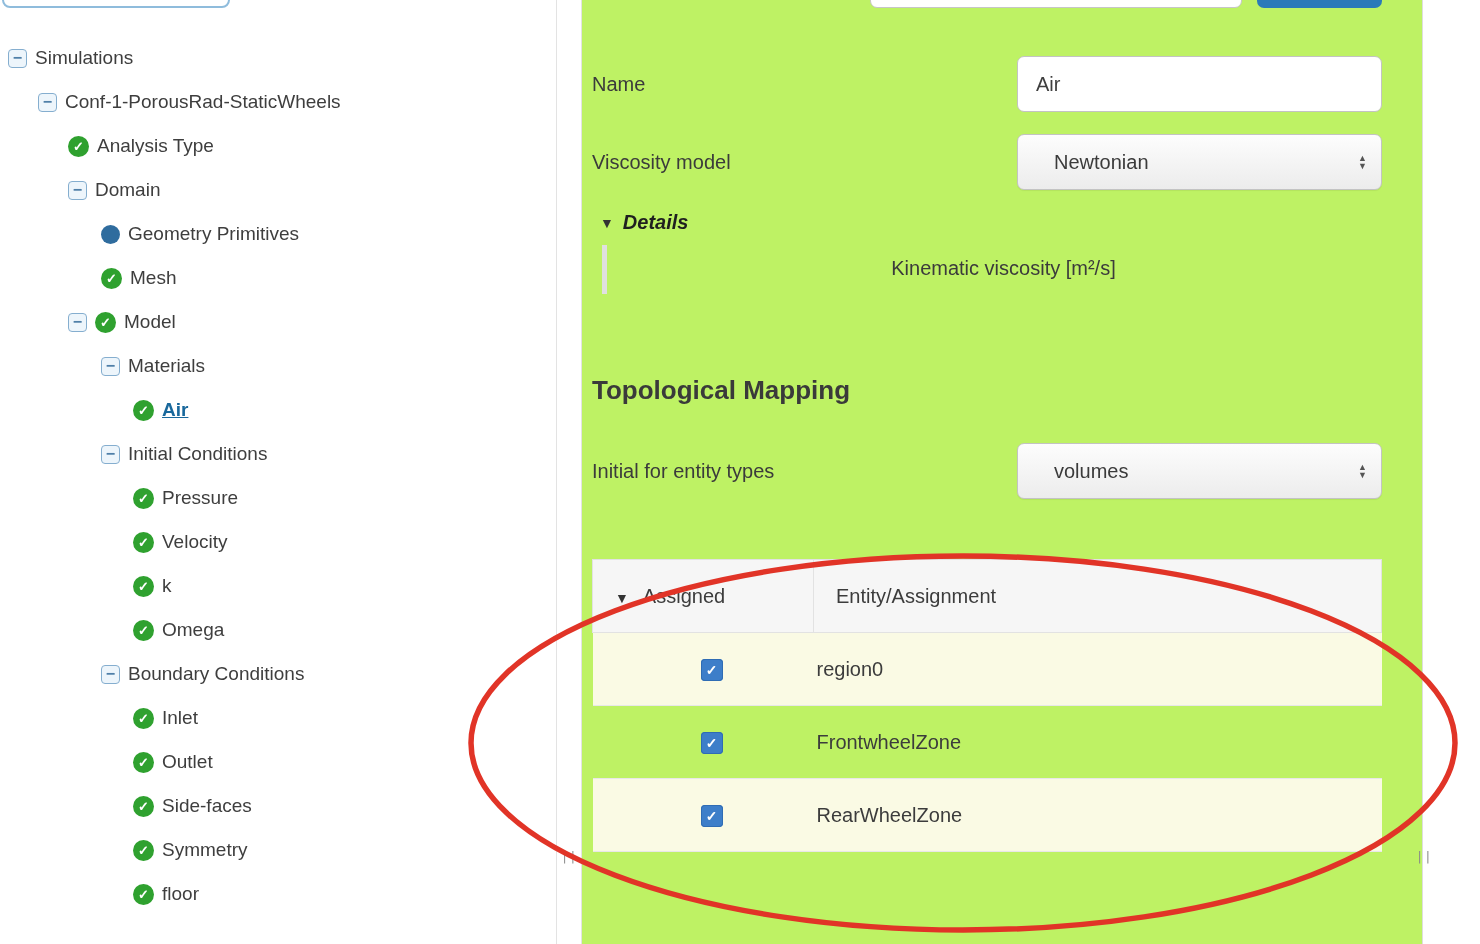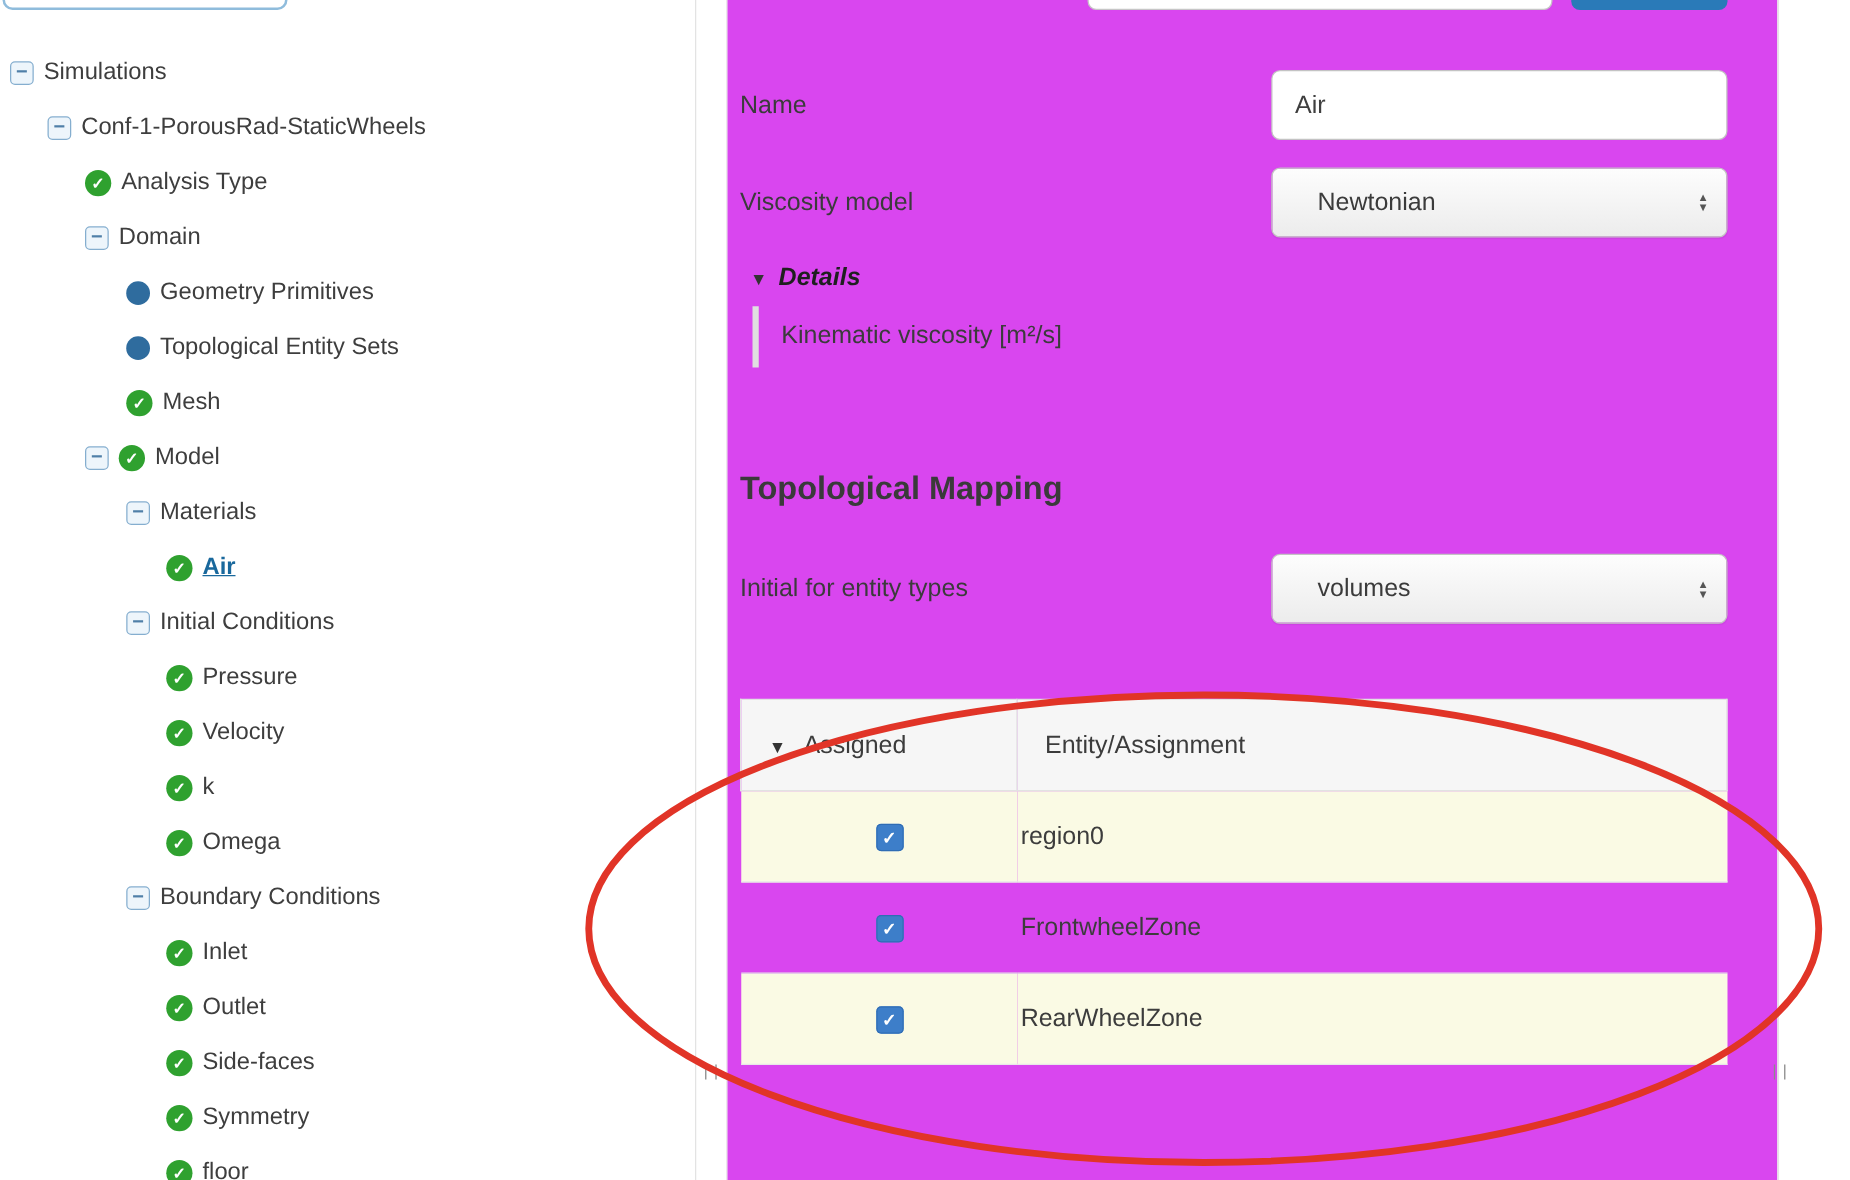--- a/index.html
+++ b/index.html
@@ -39,21 +39,21 @@
   
   .splitter { width:24px; border-left:1px solid #e3e3e3; border-right:1px solid #e3e3e3; position:relative; background:#fff; }
   .splitter-handle, .right-handle {
     position:absolute; font-size:12px; color:#8a8a8a; letter-spacing:1px; cursor:col-resize;
     font-family:"DejaVu Sans Mono", monospace;
   }
   .splitter-handle { top:850px; left:4px; }
   .right-handle { top:850px; left:-7px; }
 
   
-  .main-panel { width:840px; box-sizing:border-box; padding:0 40px 0 10px; position:relative; background:#d946ef; }
+  .main-panel { width:840px; box-sizing:border-box; padding:0 40px 0 10px; position:relative; background:#bef264; }
   .top-cut { position:relative; height:10px; }
   .search-cut {
     position:absolute; top:-38px; left:278px; width:372px; height:46px;
     border:1px solid #c6c6c6; border-radius:7px; background:#fff; box-sizing:border-box;
   }
   .button-cut {
     position:absolute; top:-38px; right:0; width:125px; height:46px;
     background:#2a7ab8; border-radius:7px;
   }
 
@@ -73,21 +73,21 @@
     display:flex; align-items:center; justify-content:space-between;
     padding:0 14px 0 36px; font-size:20px; color:#3b3b3b; cursor:pointer;
     box-shadow:0 1px 1px rgba(0,0,0,0.06);
   }
   .spinner { display:flex; flex-direction:column; align-items:center; color:#555; font-size:9px; line-height:8px; }
 
   .details-header { margin-top:21px; margin-left:8px; display:flex; align-items:center; gap:9px;
     font-size:20px; font-style:italic; font-weight:600; color:#1f1f1f; cursor:pointer; }
   .tri { font-style:normal; font-size:14px; color:#333; }
   .details-body { margin-top:11px; margin-left:10px; border-left:5px solid #e0e0e0;
-    padding:12px 0 14px 18px; display:flex; align-items:center; justify-content:space-between; }
+    padding:12px 0 14px 18px; display:flex; align-items:center; justify-content:space-between;flex-direction:column; }
   .details-body .control { width:350px; }
 
   h1.mapping-title { margin:78px 0 0 0; font-size:26px; line-height:36px; font-weight:700; color:#3a3a3a; }
 
   table.mapping-table { width:100%; border-collapse:collapse; margin-top:60px; font-size:20px; color:#3c3c3c; }
   .mapping-table th {
     height:70px; background:#f6f6f6; border:1px solid #e2e2e2;
     text-align:left; font-weight:400; padding-left:22px; font-size:20px;
   }
   .mapping-table th.col-assigned { width:197px; }
@@ -129,24 +129,20 @@
           <span class="ticon check">✓</span>
           <span class="tlabel">Analysis Type</span>
         </li>
         <li class="tree-item level-2">
           <span class="ticon collapse">−</span>
           <span class="tlabel">Domain</span>
         </li>
         <li class="tree-item level-3">
           <span class="ticon circle"></span>
           <span class="tlabel">Geometry Primitives</span>
-        </li>
-        <li class="tree-item level-3">
-          <span class="ticon circle"></span>
-          <span class="tlabel">Topological Entity Sets</span>
         </li>
         <li class="tree-item level-3">
           <span class="ticon check">✓</span>
           <span class="tlabel">Mesh</span>
         </li>
         <li class="tree-item level-2">
           <span class="ticon collapse">−</span>
           <span class="ticon check">✓</span>
           <span class="tlabel">Model</span>
         </li>

